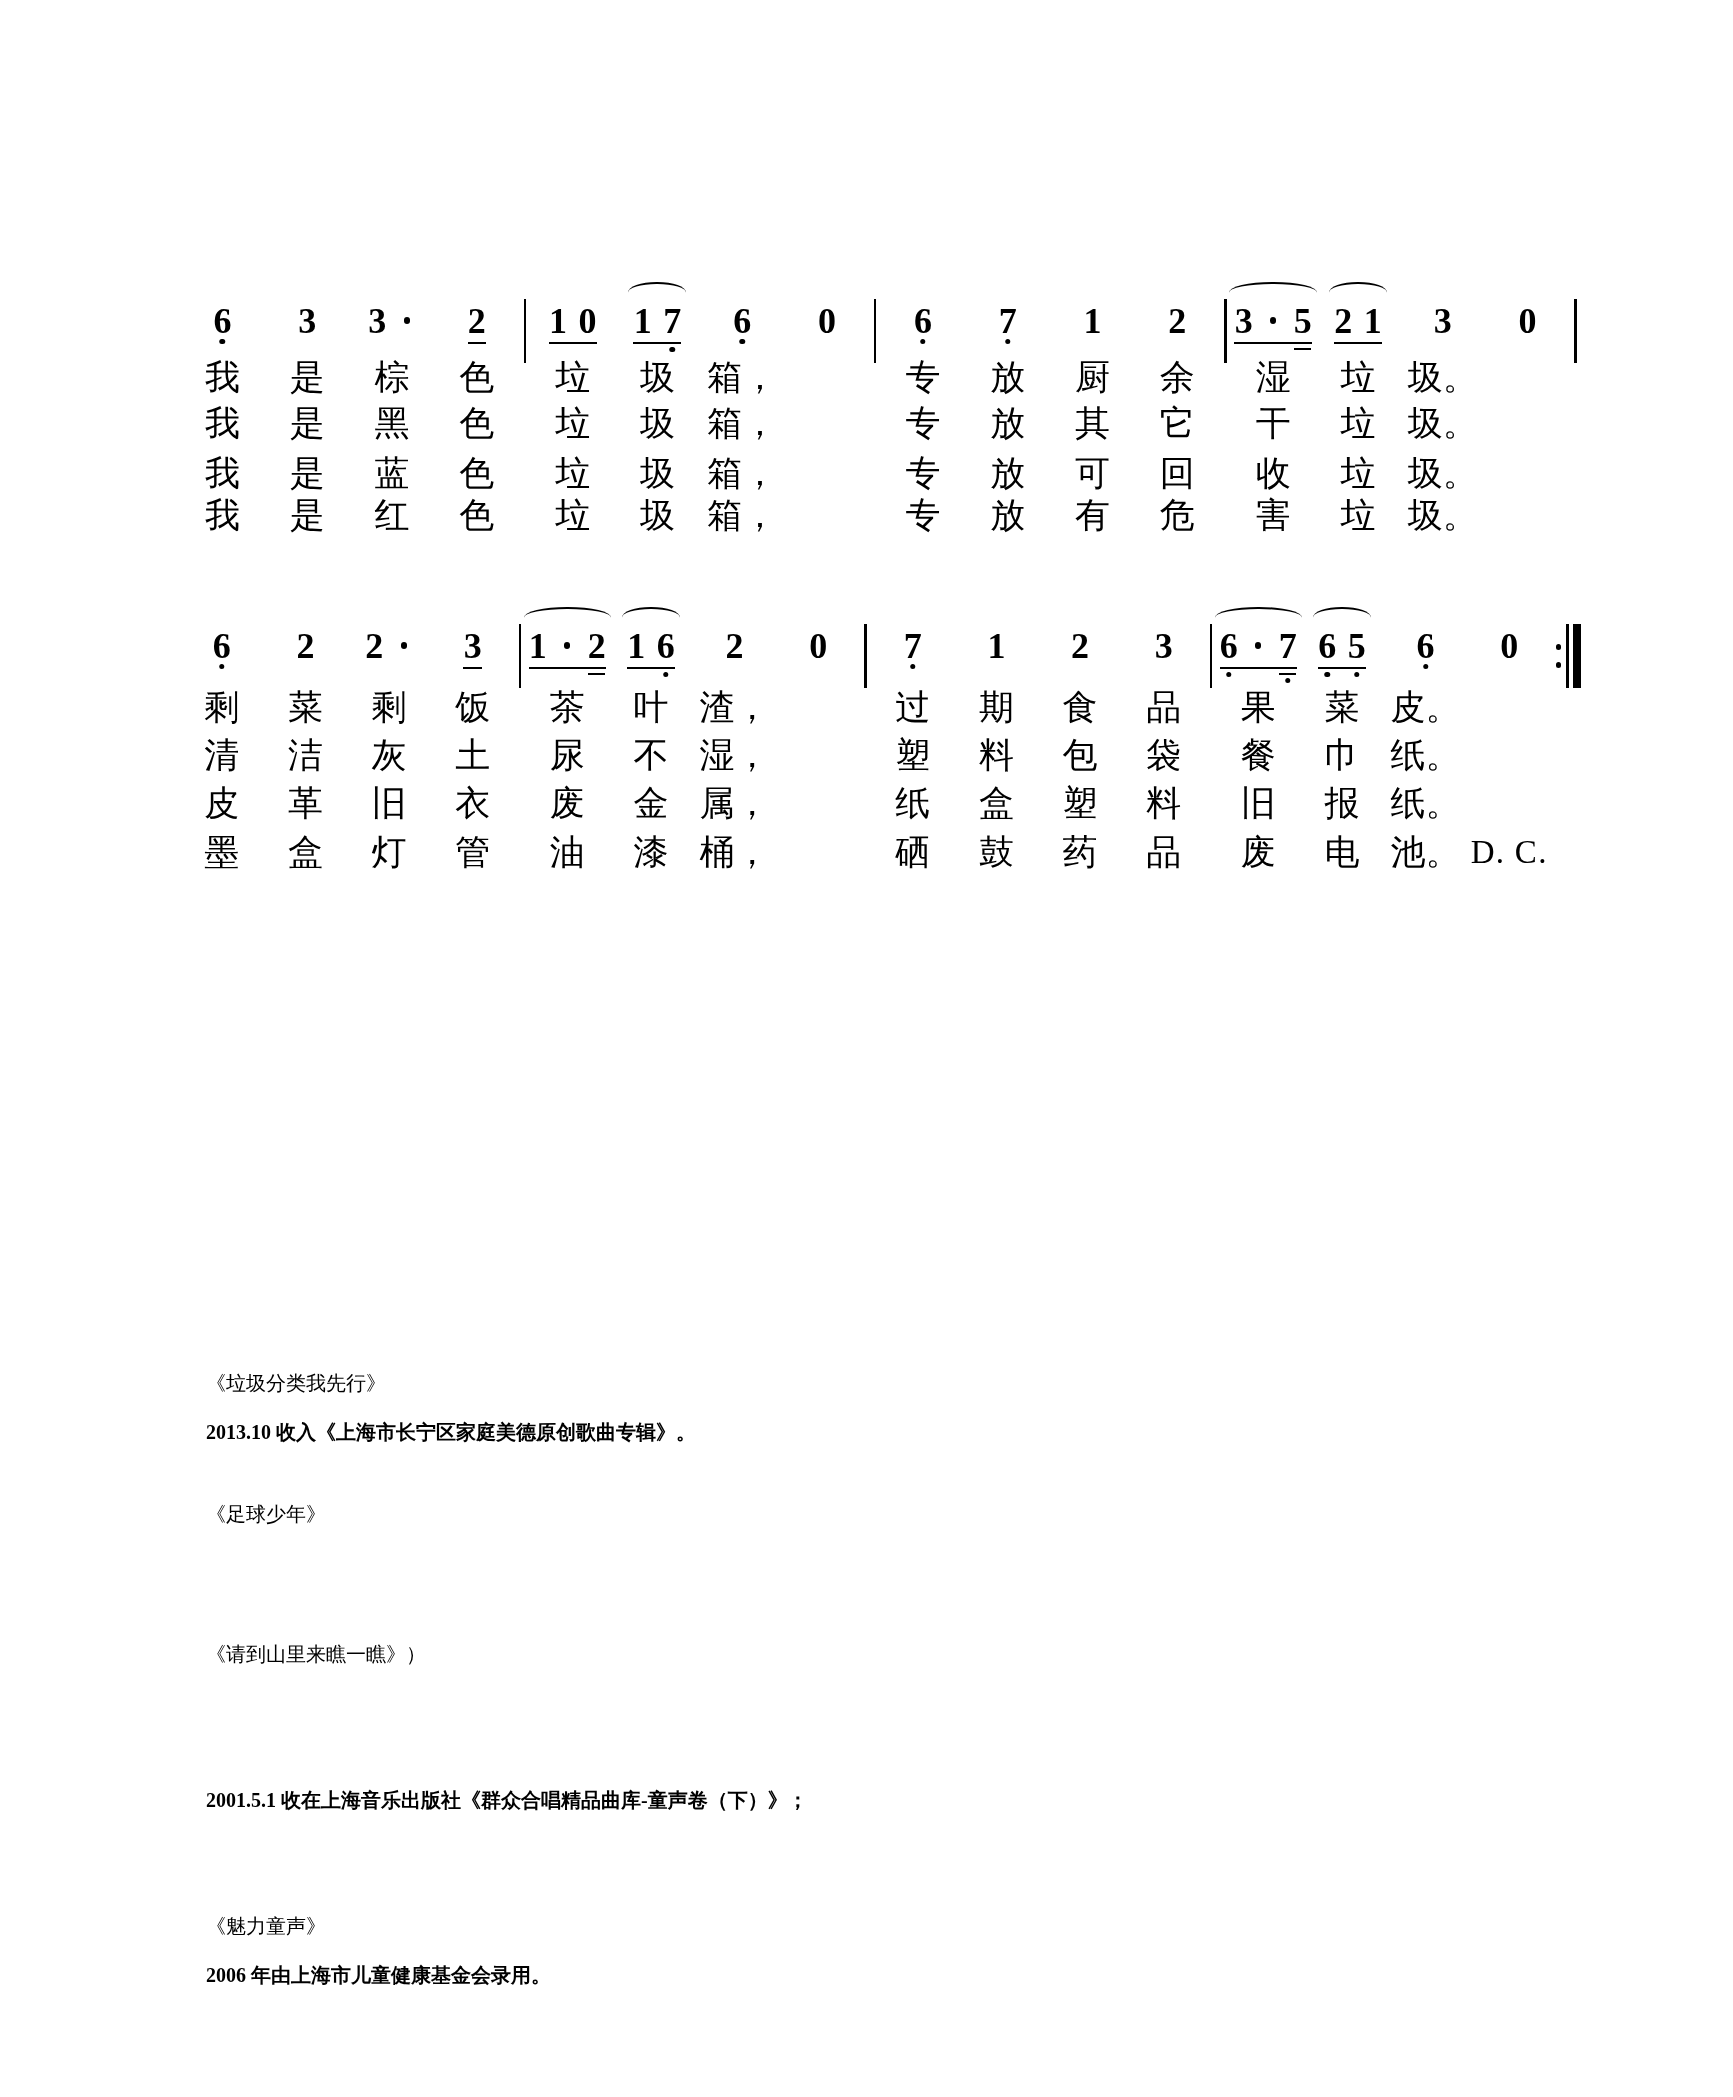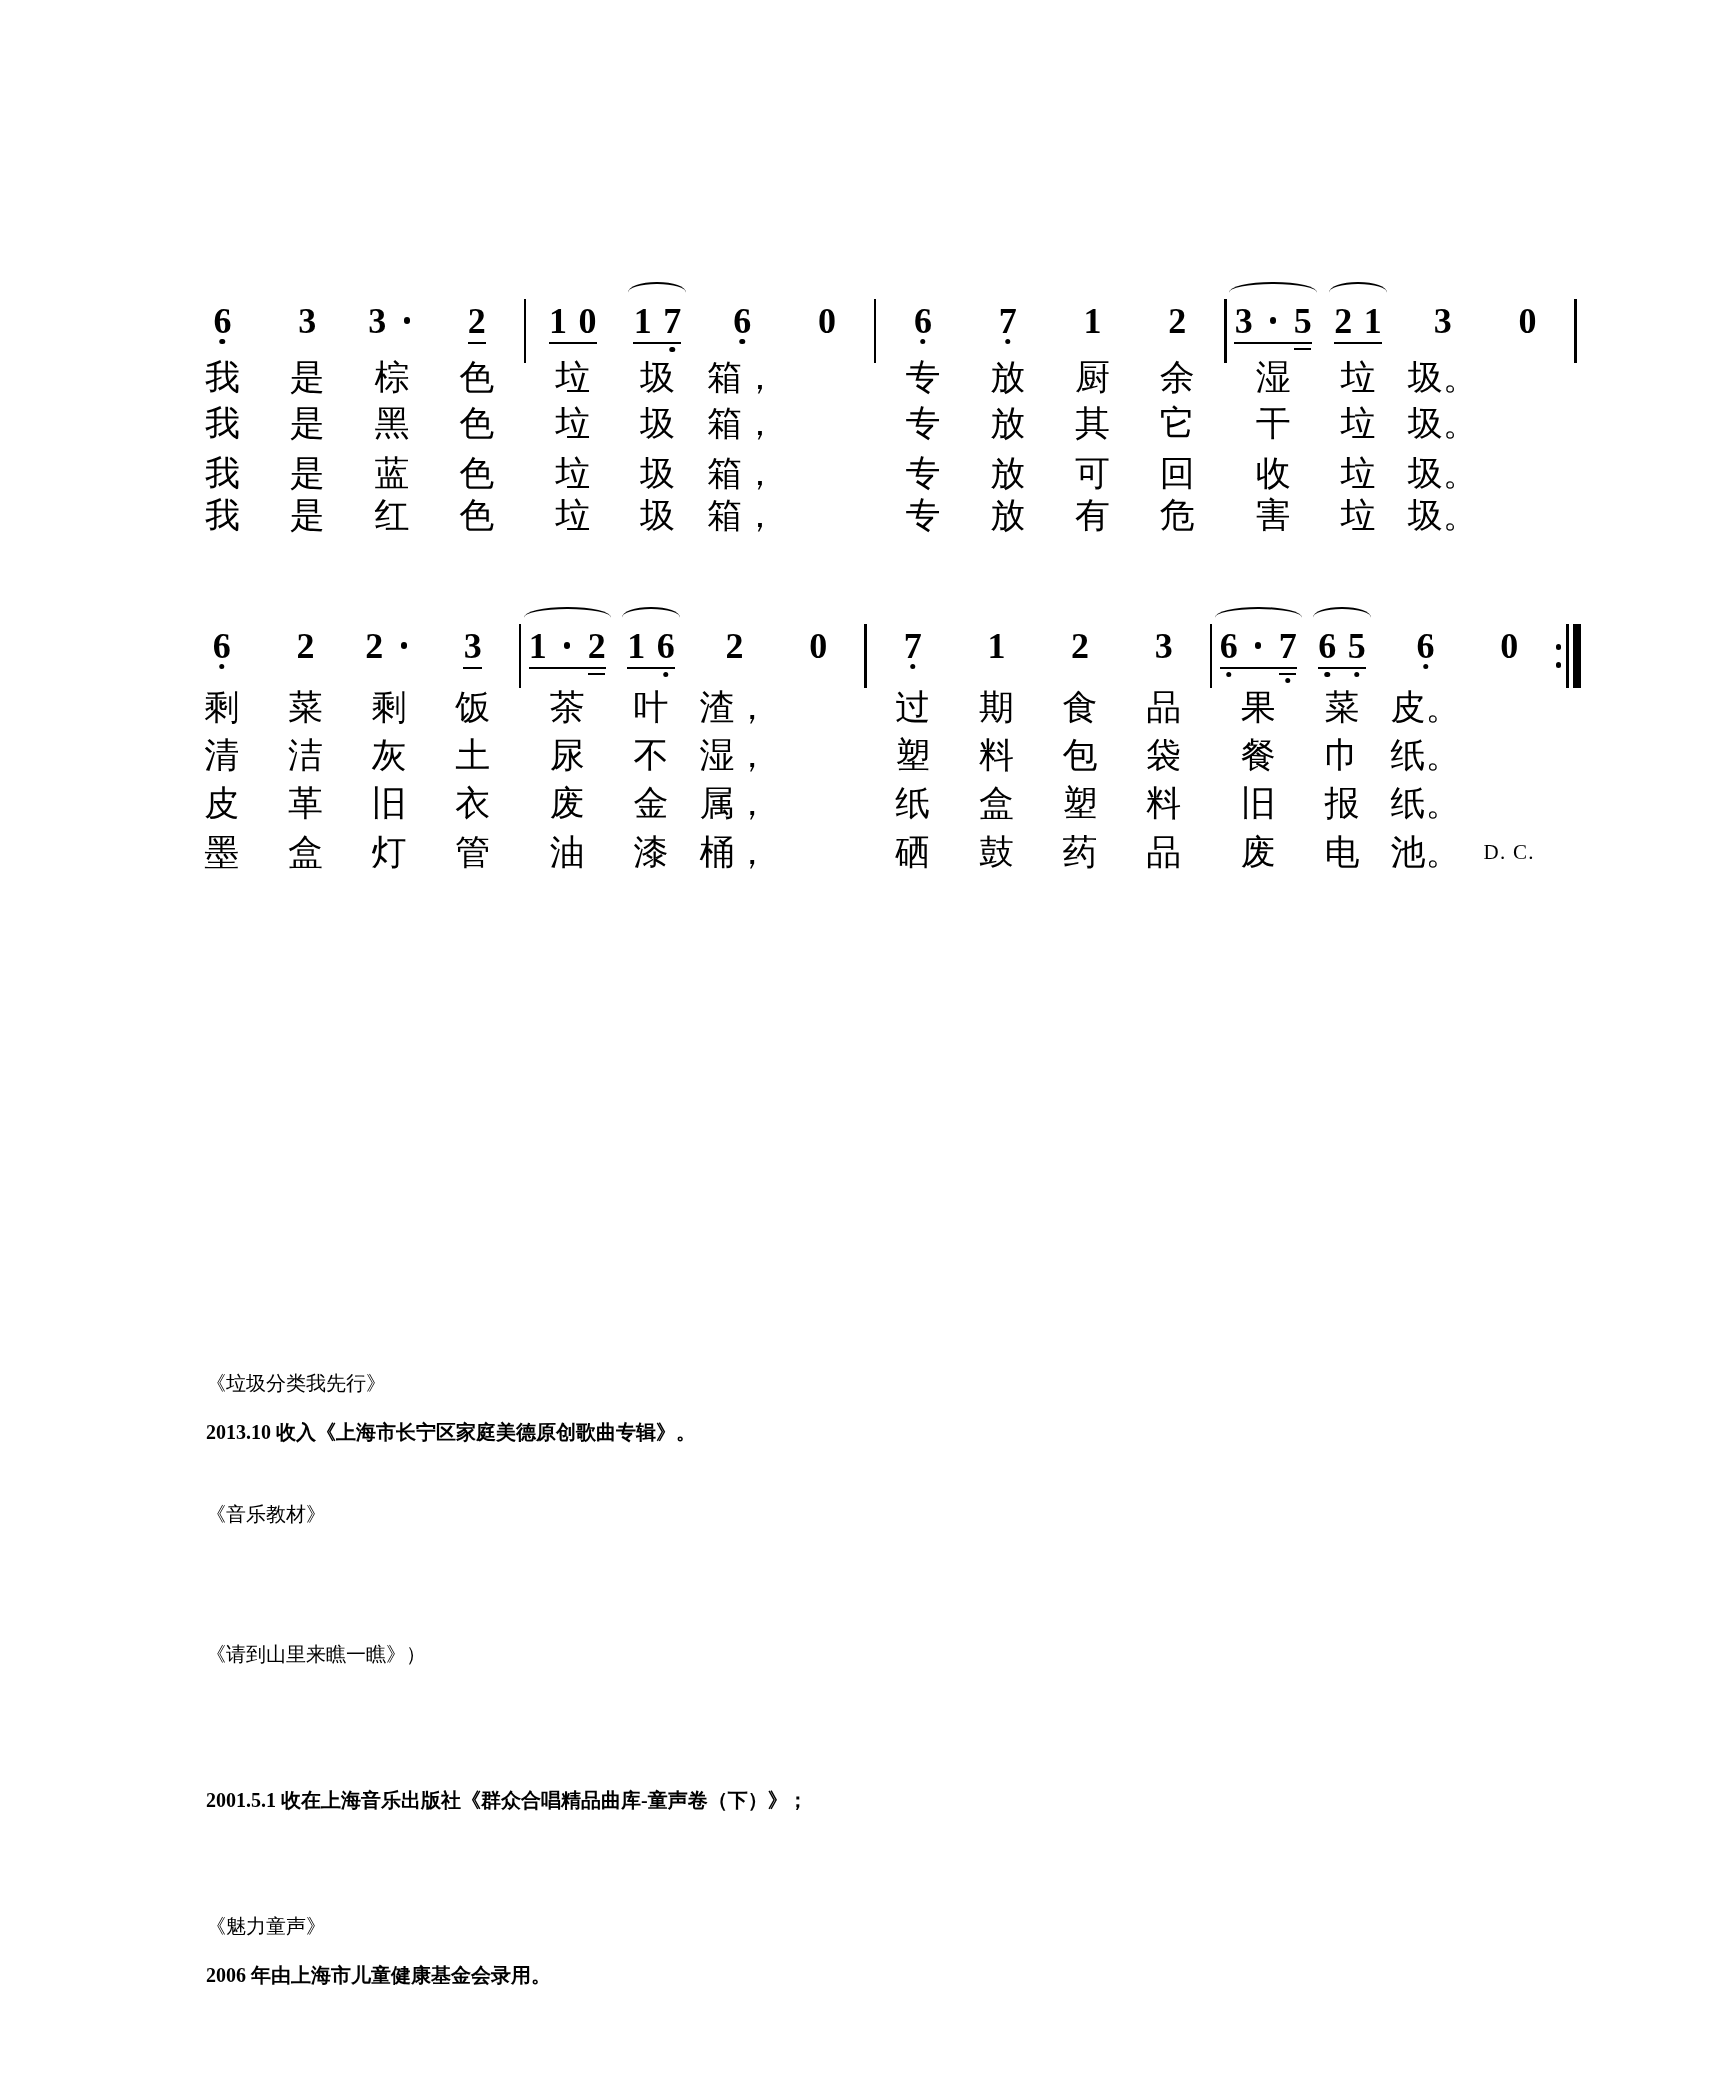--- a/index.html
+++ b/index.html
@@ -25,21 +25,21 @@
   .slur{position:absolute;left:-5px;right:-5px;top:-21px;height:19.3px;border-top:2.9px solid #000;border-radius:50%;}
   .bar{width:2.5px;height:64px;background:#000;margin-top:20px;justify-self:center;}
   .end{display:flex;align-items:center;gap:3.8px;height:64px;margin-top:20px;justify-self:end;}
   .end .dots{display:flex;flex-direction:column;gap:12.6px;margin-right:1.3px;}
   .end .dots i{width:5.5px;height:5.5px;border-radius:50%;background:#000;display:block;}
   .end .thin{width:2.9px;height:64px;background:#000;}
   .end .thick{width:8px;height:64px;background:#000;}
   
   .lyr-row{position:absolute;left:180px;width:1401px;display:grid;}
   .lyr{text-align:center;font-size:35px;line-height:47px;white-space:nowrap;font-weight:400;}
-  .lyr.dc{font-size:21px;letter-spacing:1.3px;}
+  .lyr.dc{font-size:33px;letter-spacing:1.3px;}
   
   .nb{position:absolute;left:206px;margin:0;font-size:20px;line-height:1.15;white-space:nowrap;}
   .nb.detail{font-weight:700;}
   .nb.title{font-weight:400;}
 </style>
 </head>
 <body>
 
 <div id="page">
 
@@ -522,20 +522,20 @@
         <div class="lyr">废</div>
         <div class="lyr">电</div>
         <div class="lyr">池。</div>
         <div class="lyr dc">D. C.</div>
         <div></div>
       </div>
     </div>
 
   <p class="nb title" style="top:1372px">《垃圾分类我先行》</p>
   <p class="nb detail" style="top:1421px">2013.10 收入《上海市长宁区家庭美德原创歌曲专辑》。</p>
-  <p class="nb title" style="top:1503px">《音乐教材》</p>
+  <p class="nb title" style="top:1503px">《足球少年》</p>
   <p class="nb title" style="top:1643px">《请到山里来瞧一瞧》）</p>
   <p class="nb detail" style="top:1789px">2001.5.1 收在上海音乐出版社《群众合唱精品曲库-童声卷（下）》；</p>
   <p class="nb title" style="top:1915px">《魅力童声》</p>
   <p class="nb detail" style="top:1964px">2006 年由上海市儿童健康基金会录用。</p>
 
 </div>
 
 
 </body></html>

